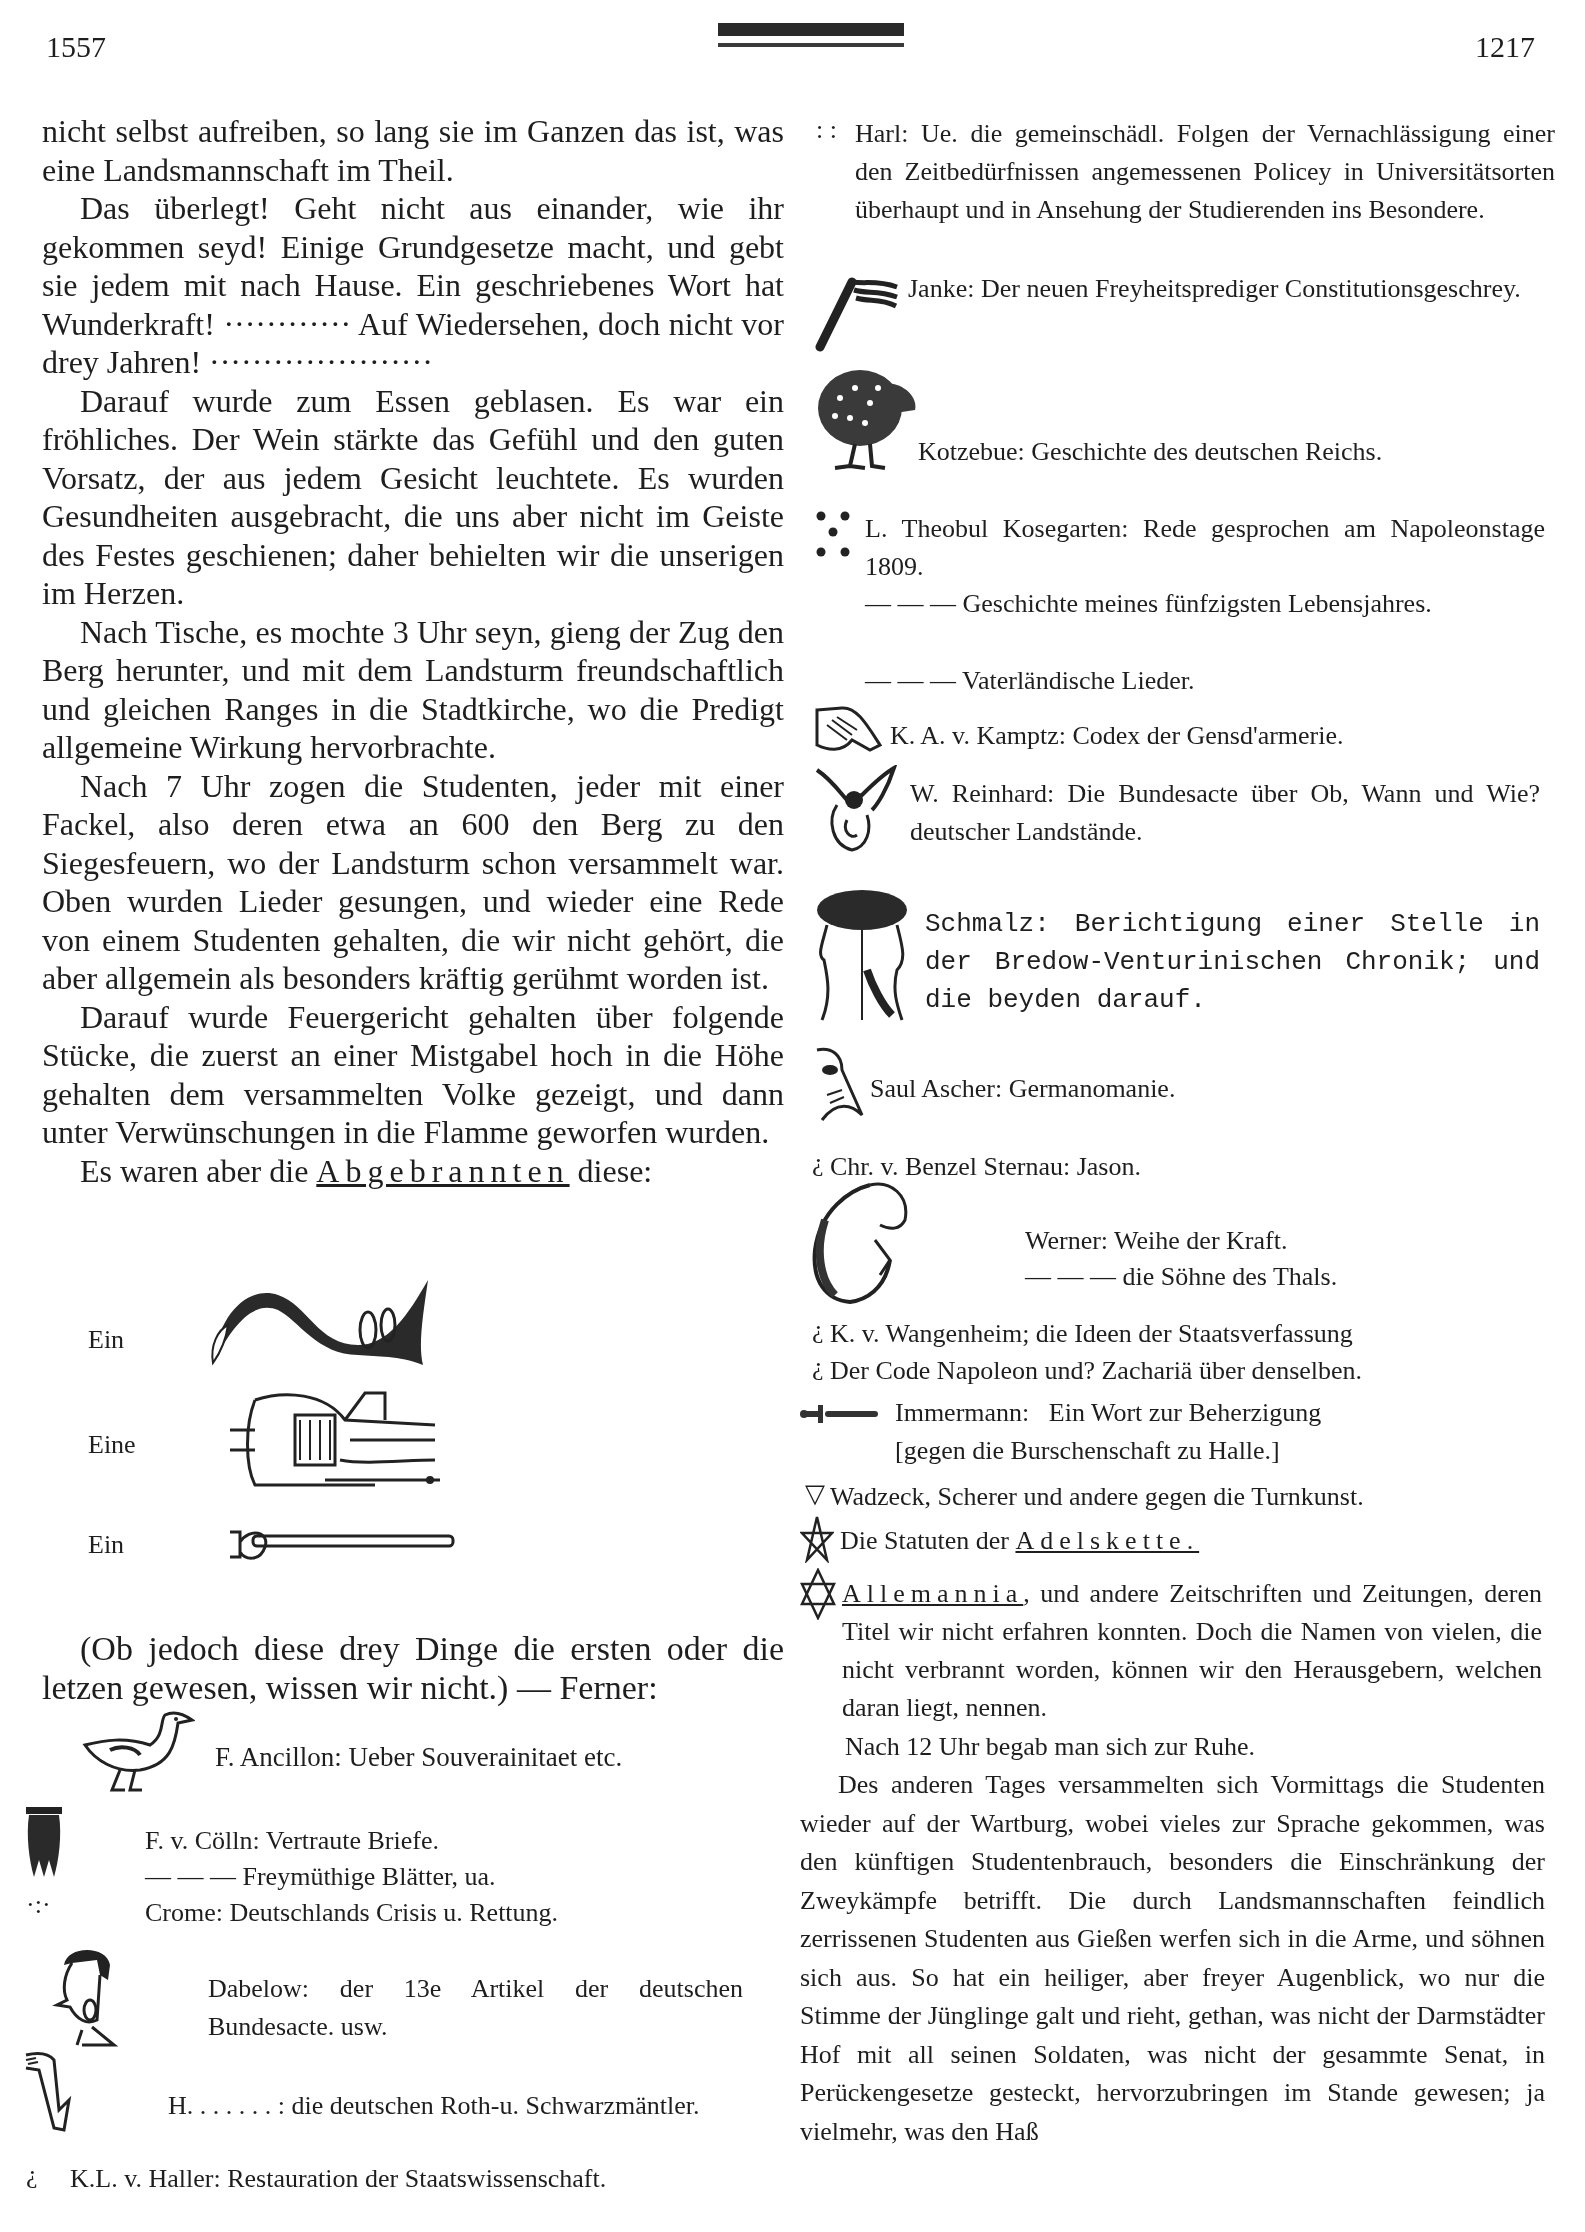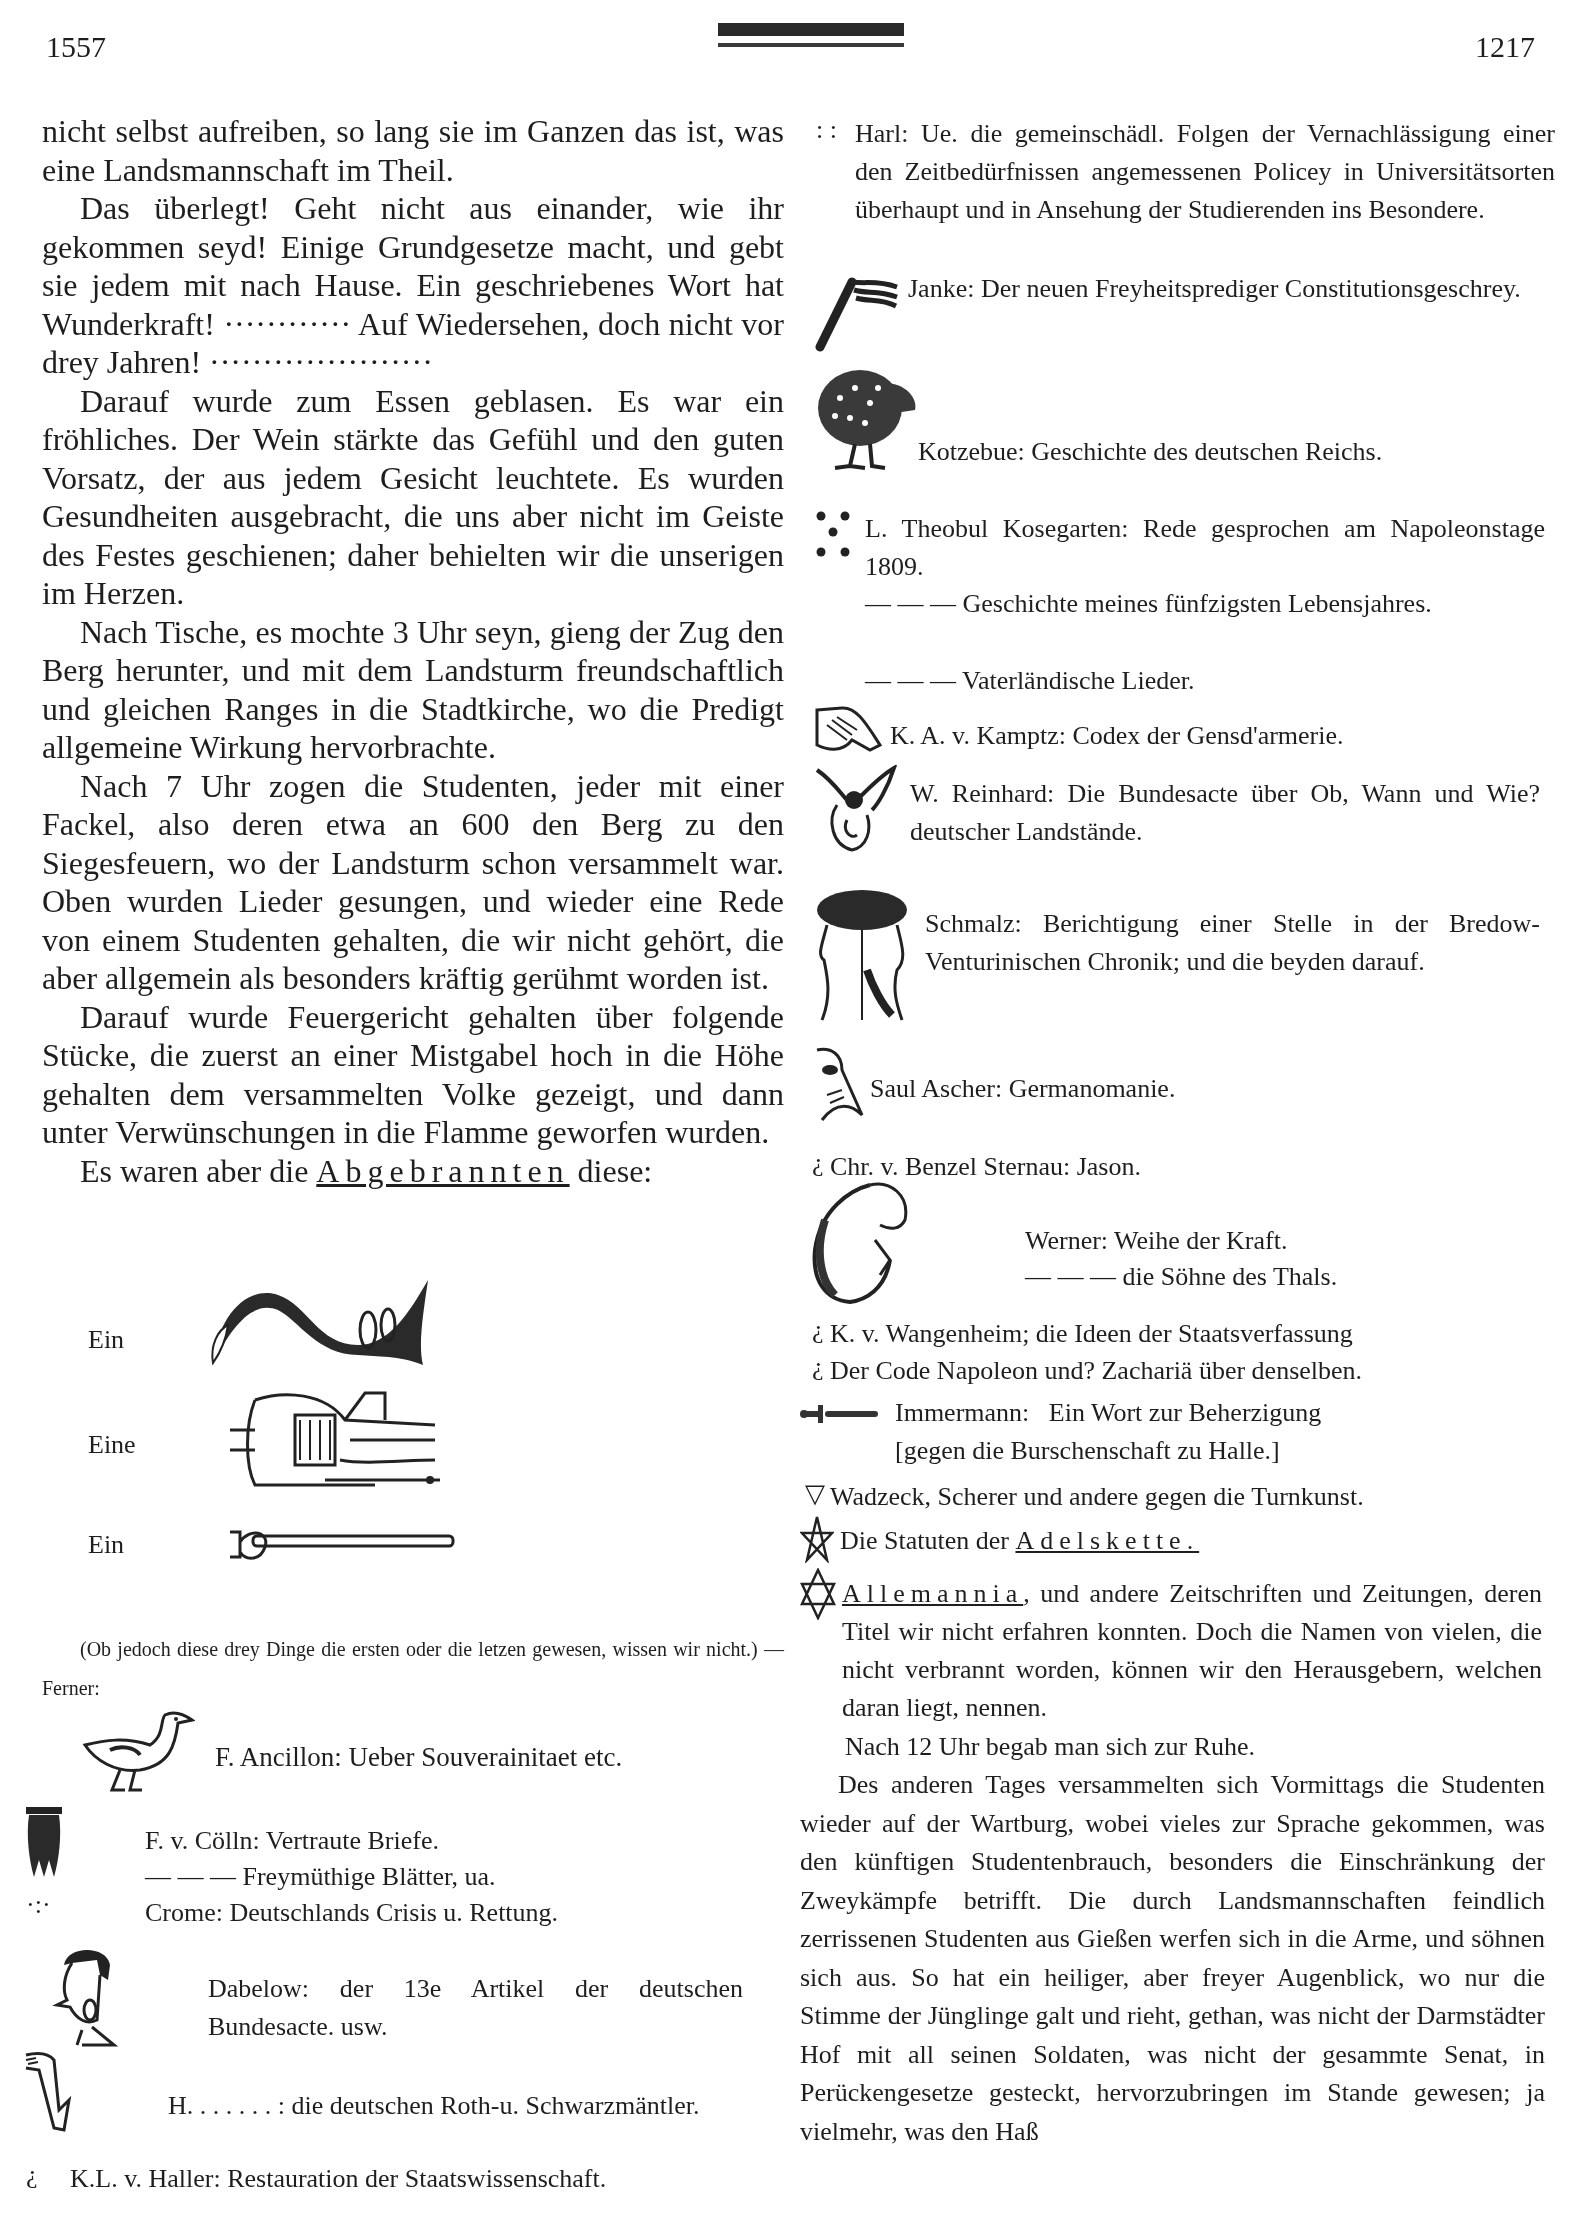--- a/index.html
+++ b/index.html
@@ -55,21 +55,21 @@
   <path d="M100 95 L 215 95" stroke="#222" stroke-width="3"></path>
     <circle cx="205" cy="95" r="4" fill="#222"></circle>
 </svg>
 
 <div class="blk" style="left:88px;top:1530px;font-size:26px;">Ein</div>
 <svg class="ico" style="left:225px;top:1522px;" width="235" height="45" viewBox="0 0 235 45">
   <rect x="28" y="14" width="200" height="10" rx="4" fill="none" stroke="#222" stroke-width="3"></rect>
   <path d="M5 10 L 15 10 L 15 35 L 5 35 M 15 20 C 25 5, 45 10, 40 25 C 35 40, 20 38, 15 30" fill="none" stroke="#222" stroke-width="3"></path>
 </svg>
 
-<p class="blk ind" style="left:42px;top:1630px;width:742px;font-size:20px;line-height:38.5px;text-align:justify;">(Ob jedoch diese drey Dinge die ersten oder die letzen gewesen, wissen wir nicht.) — Ferner:</p>
+<p class="blk ind" style="left:42px;top:1630px;width:742px;font-size:34px;line-height:38.5px;text-align:justify;">(Ob jedoch diese drey Dinge die ersten oder die letzen gewesen, wissen wir nicht.) — Ferner:</p>
 
 <svg class="ico" style="left:80px;top:1705px;" width="115" height="90" viewBox="0 0 115 90">
   <path d="M85 10 C 95 5, 105 10, 112 15 L 98 18 C 95 40, 90 60, 60 65 C 35 68, 15 55, 5 40 C 25 35, 45 32, 70 40 C 85 30, 80 15, 85 10 Z" fill="#fff" stroke="#222" stroke-width="3"></path>
   <circle cx="96" cy="14" r="2" fill="#222"></circle>
   <path d="M30 45 C 40 40, 55 42, 60 50" fill="none" stroke="#222" stroke-width="4"></path>
   <path d="M40 65 L 32 85 L 45 85 M 55 65 L 50 85 L 62 85" fill="none" stroke="#222" stroke-width="3"></path>
 </svg>
 <div class="t" style="left:215px;top:1738px;font-size:27px;">F. Ancillon: Ueber Souverainitaet etc.</div>
 
 <svg class="ico" style="left:24px;top:1805px;" width="40" height="75" viewBox="0 0 40 75">
@@ -147,21 +147,21 @@
   <path d="M35 55 C 30 65, 38 75, 45 70" fill="none" stroke="#222" stroke-width="3"></path>
 </svg>
 <div class="t" style="left:910px;top:775px;width:630px;">W. Reinhard: Die Bundesacte über Ob, Wann und Wie? deutscher Landstände.</div>
 
 <svg class="ico" style="left:812px;top:885px;" width="100" height="140" viewBox="0 0 100 140">
   <ellipse cx="50" cy="25" rx="45" ry="20" fill="#2a2a2a"></ellipse>
   <path d="M15 40 C 10 60, 5 70, 12 75 C 15 90, 20 110, 10 135 M 85 40 C 90 60, 95 75, 85 85 C 80 105, 85 120, 90 135" fill="none" stroke="#222" stroke-width="3"></path>
   <path d="M50 45 L 50 135" stroke="#222" stroke-width="2"></path>
   <path d="M55 85 C 60 100, 70 120, 80 130" stroke="#222" stroke-width="8" fill="none"></path>
 </svg>
-<div class="t" style="left:925px;top:905px;width:615px;">Schmalz: Berichtigung einer Stelle in der Bredow-Venturinischen Chronik; und die beyden darauf.</div>
+<div class="t" style="left:925px;top:905px;width:615px;font-family:Liberation Mono, monospace;">Schmalz: Berichtigung einer Stelle in der Bredow-Venturinischen Chronik; und die beyden darauf.</div>
 
 <svg class="ico" style="left:812px;top:1045px;" width="55" height="80" viewBox="0 0 55 80">
   <path d="M5 5 C 20 2, 30 10, 30 25 L 50 70 C 40 60, 25 55, 10 75" fill="none" stroke="#222" stroke-width="3"></path>
   <ellipse cx="18" cy="25" rx="8" ry="5" fill="#222"></ellipse>
   <path d="M15 50 L 30 45 M 18 58 L 32 52" stroke="#222" stroke-width="2"></path>
 </svg>
 <div class="t" style="left:870px;top:1070px;">Saul Ascher: Germanomanie.</div>
 
 <div class="dots" style="left:812px;top:1148px;">¿</div>
 <div class="t" style="left:830px;top:1148px;">Chr. v. Benzel Sternau: Jason.</div>

